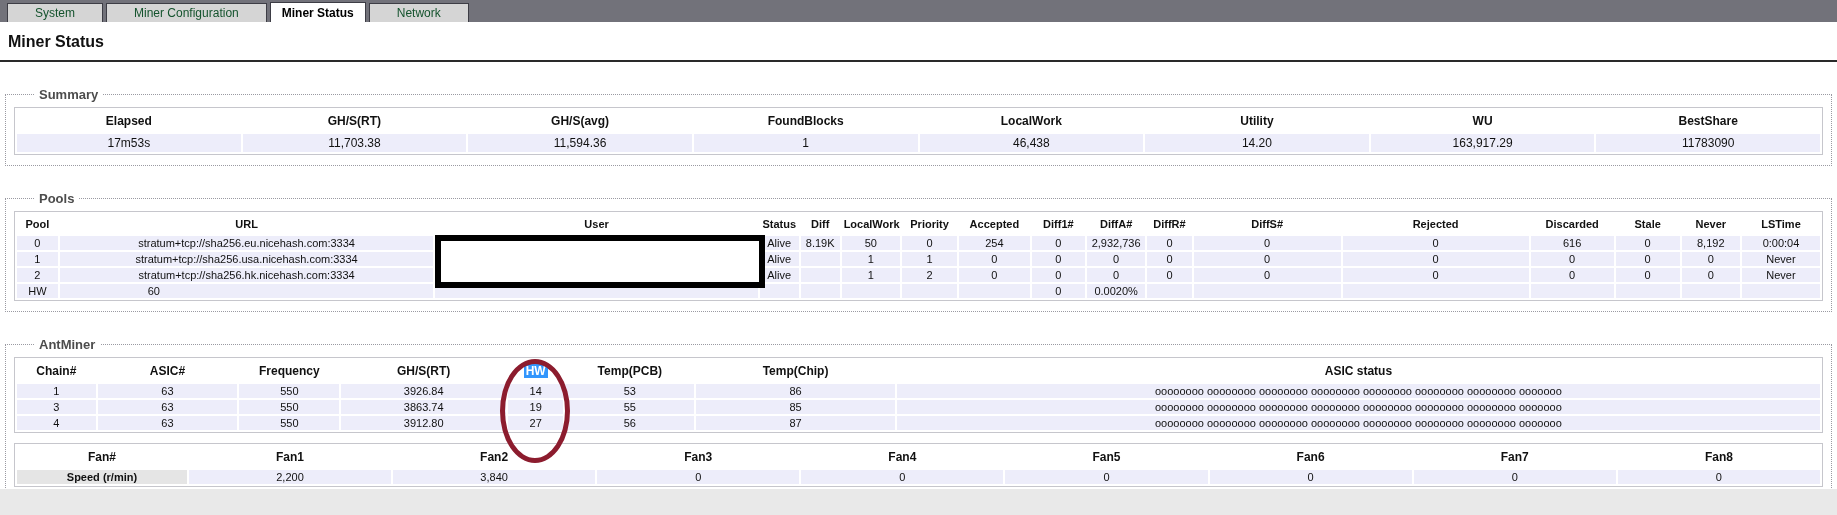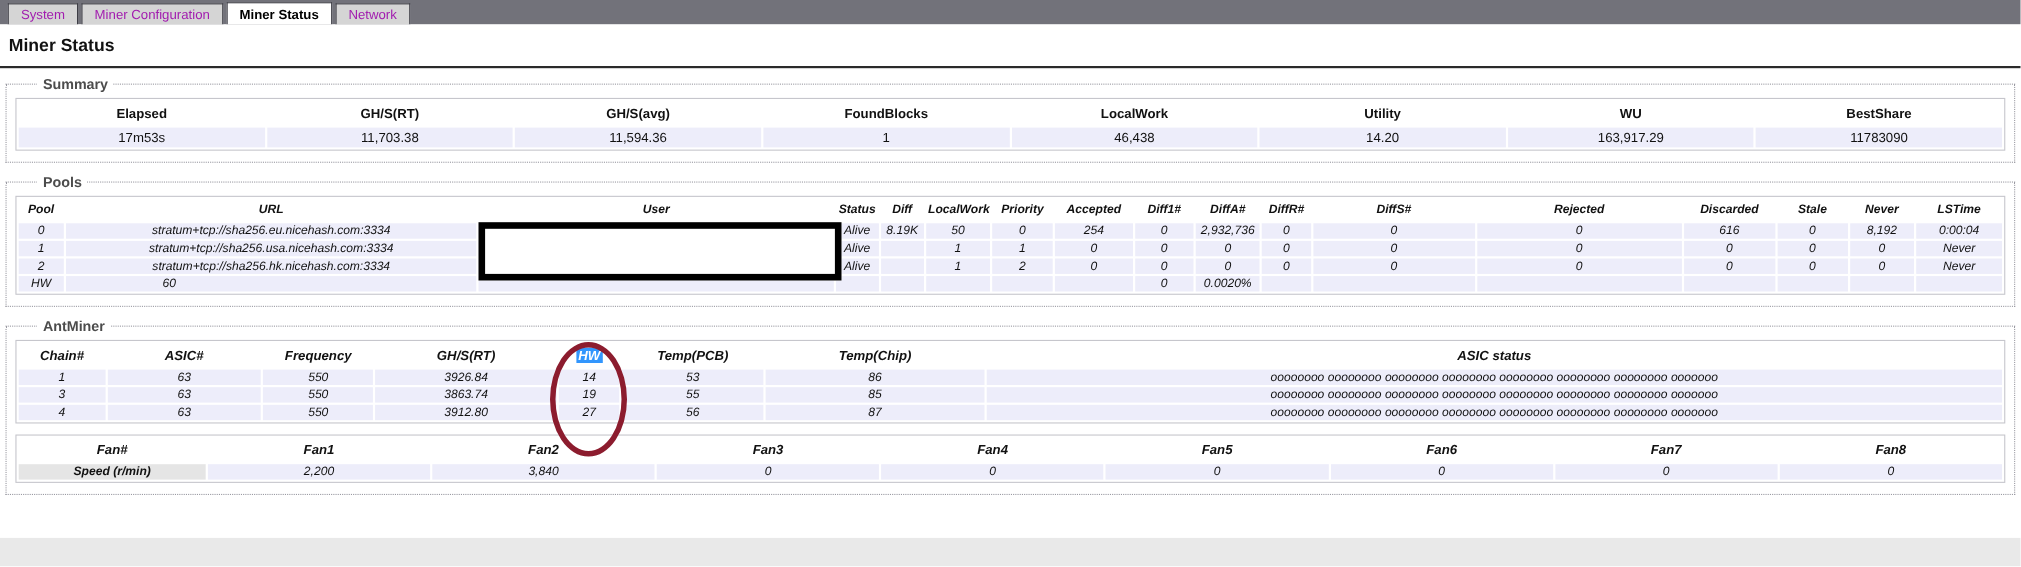--- a/index.html
+++ b/index.html
@@ -5,46 +5,46 @@
   html,body{margin:0;padding:0;}
   body{
     width:1837px;height:515px;overflow:hidden;position:relative;
     background:#ffffff;color:#111;
     font-family:"Liberation Sans","DejaVu Sans",sans-serif;
   }
   
   .tabbar{height:22px;background:#72727a;display:flex;align-items:flex-end;padding-left:7px;gap:3px;}
   .tab{
     background:#d5d5d5;border:1px solid #3d3d45;border-bottom:none;
-    font-size:12px;color:#a21caf;padding:2px 11px;white-space:nowrap;cursor:pointer;
+    font-size:12px;color:#14532d;padding:2px 27px;white-space:nowrap;cursor:pointer;
   }
   .tab.active{background:#ffffff;color:#000;font-weight:bold;padding:3px 11px 2px;}
   
   .page-title{font-size:16px;font-weight:bold;margin:11px 8px 9px;}
   .title-rule{border:none;border-top:2px solid #2a2a2a;margin:0;}
   
-  .section{margin:7px 5px 10px;border:1px dotted #9a9aa2;padding:5px 8px 10px;}
+  .section{margin:25px 5px 10px;border:1px dotted #9a9aa2;padding:5px 8px 10px;}
   .section legend{font-weight:bold;color:#4c4c4c;font-size:13px;margin-left:20px;padding:0 5px;}
   
   .grid{
     width:100%;table-layout:fixed;border-collapse:separate;border-spacing:2px;
     background:#fff;border:1px solid #c6c6cc;border-radius:0;
   }
   .grid th{font-size:12px;font-weight:bold;text-align:center;padding:4px 2px;white-space:nowrap;overflow:hidden;background:#fff;}
   .grid td{font-size:12px;text-align:center;background:#ededfa;padding:2px 2px;white-space:nowrap;overflow:hidden;}
   .pools th,.pools td{font-size:11px;}
   .pools td{padding:1px 1px;}
   .row-total td{background:#abc4cb;}
   .row-hw td:nth-child(2){text-align:left;padding-left:88px;}
   .chains td,.fans td{font-size:11px;padding:1px 2px;}
   .fans{margin-top:10px;}
   .fans tbody th{background:#e5e5e5;font-size:11px;font-weight:bold;padding:1px;}
   .hw-selected{background:#3296fd;color:#fff;padding:0 2px;}
   
-  .pools-wrap,.antminer-wrap{position:relative;font-style:italic;}
+  .pools-wrap,.antminer-wrap{position:relative;}
   .redaction{
     position:absolute;left:421px;top:24px;width:330px;height:53px;
     background:#fff;border:6px solid #000;box-sizing:border-box;z-index:4;
   }
   .circle{
     position:absolute;left:486px;top:2px;width:60px;height:94px;
     border:5px solid #8c1c2e;border-radius:50%;z-index:5;pointer-events:none;background:transparent;
   }
   .footer-strip{position:absolute;left:0;bottom:0;width:100%;height:26px;background:#e9e9e9;}
 </style>

